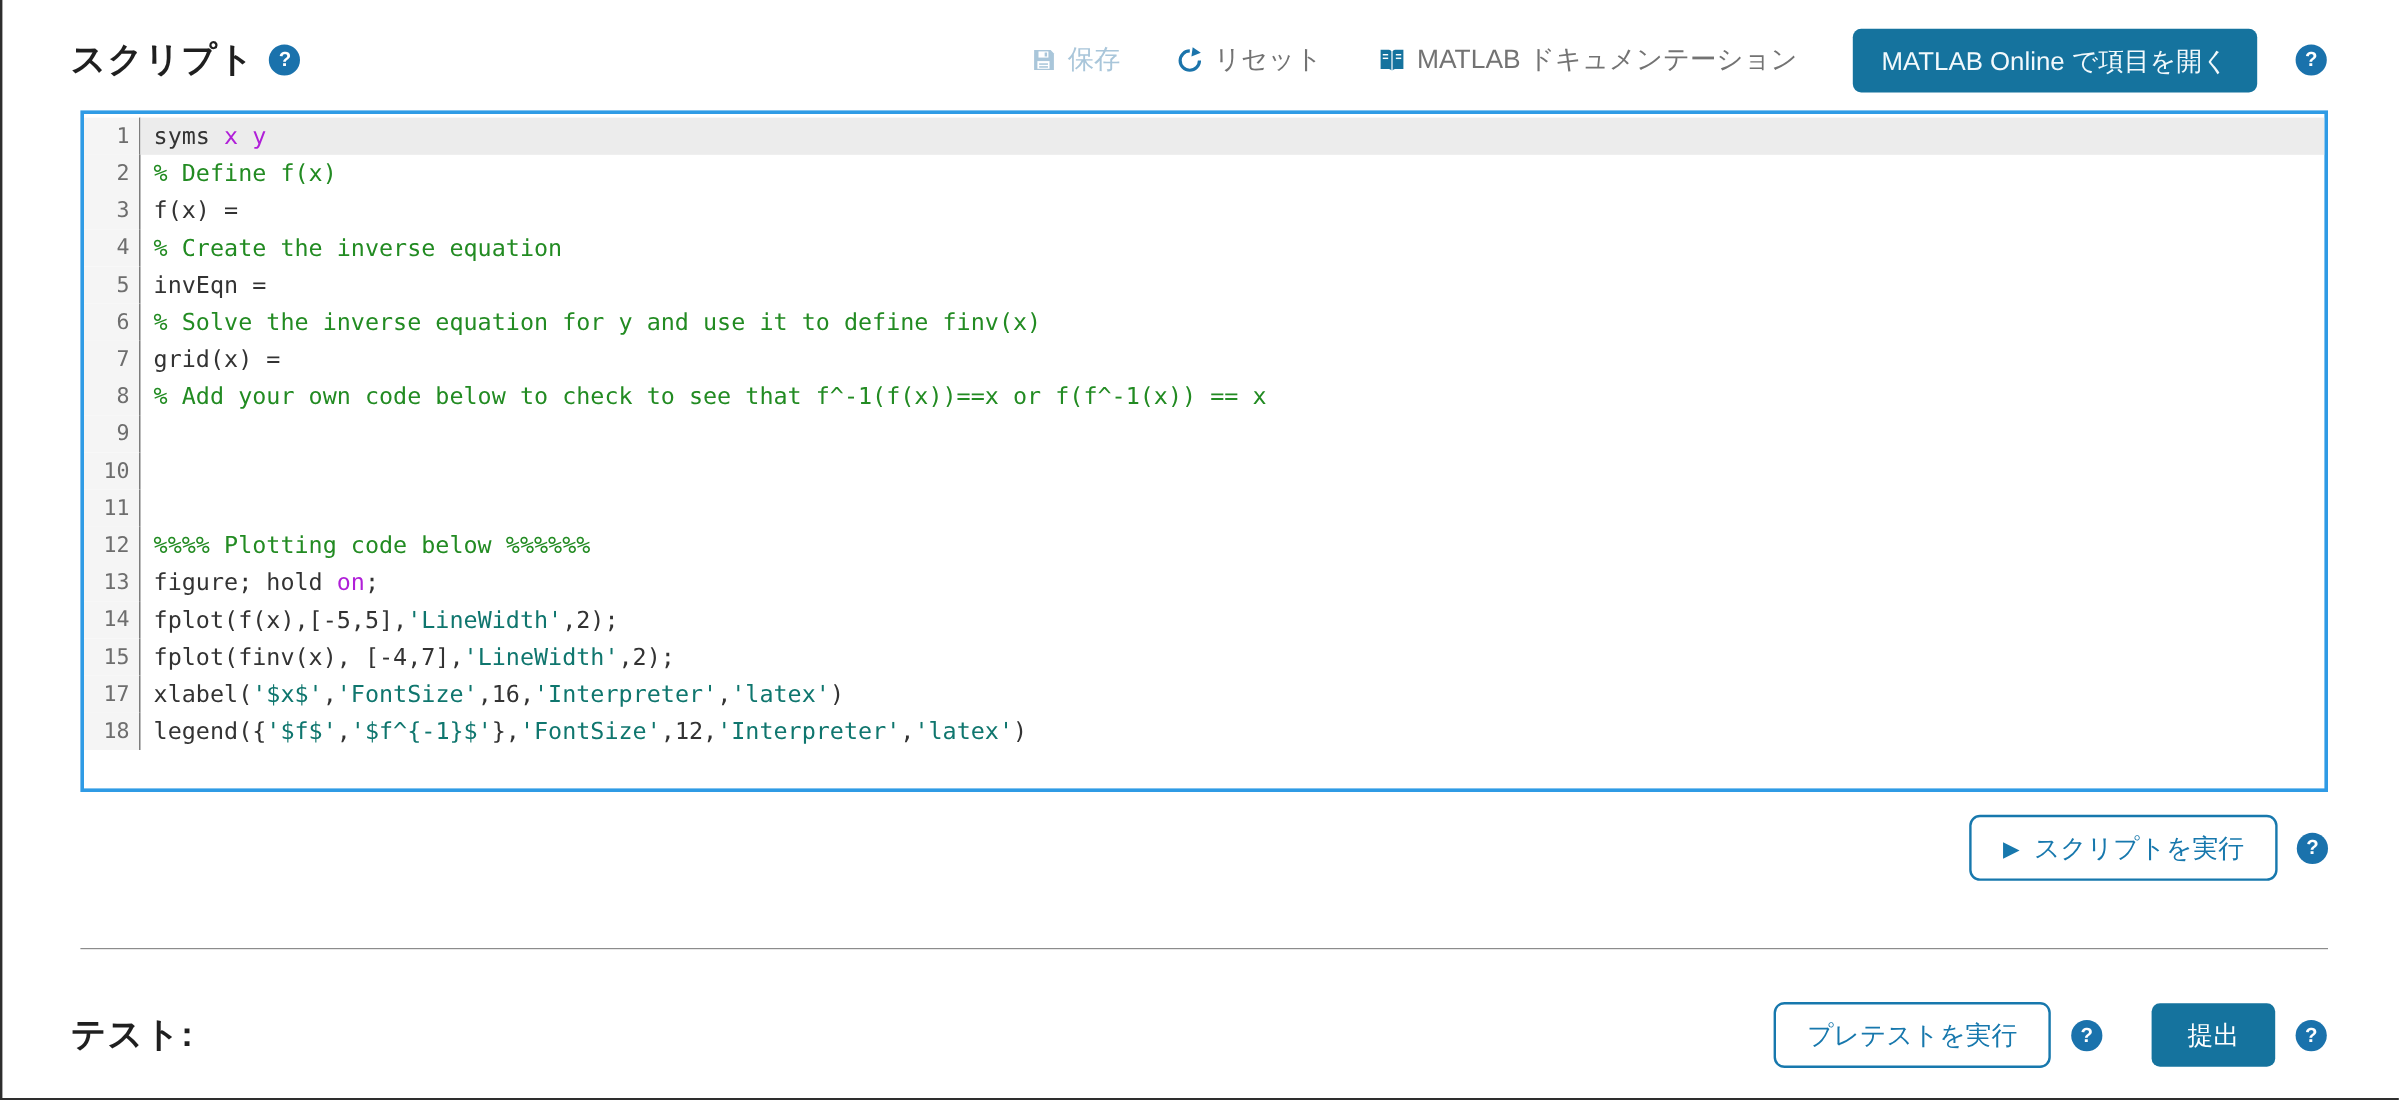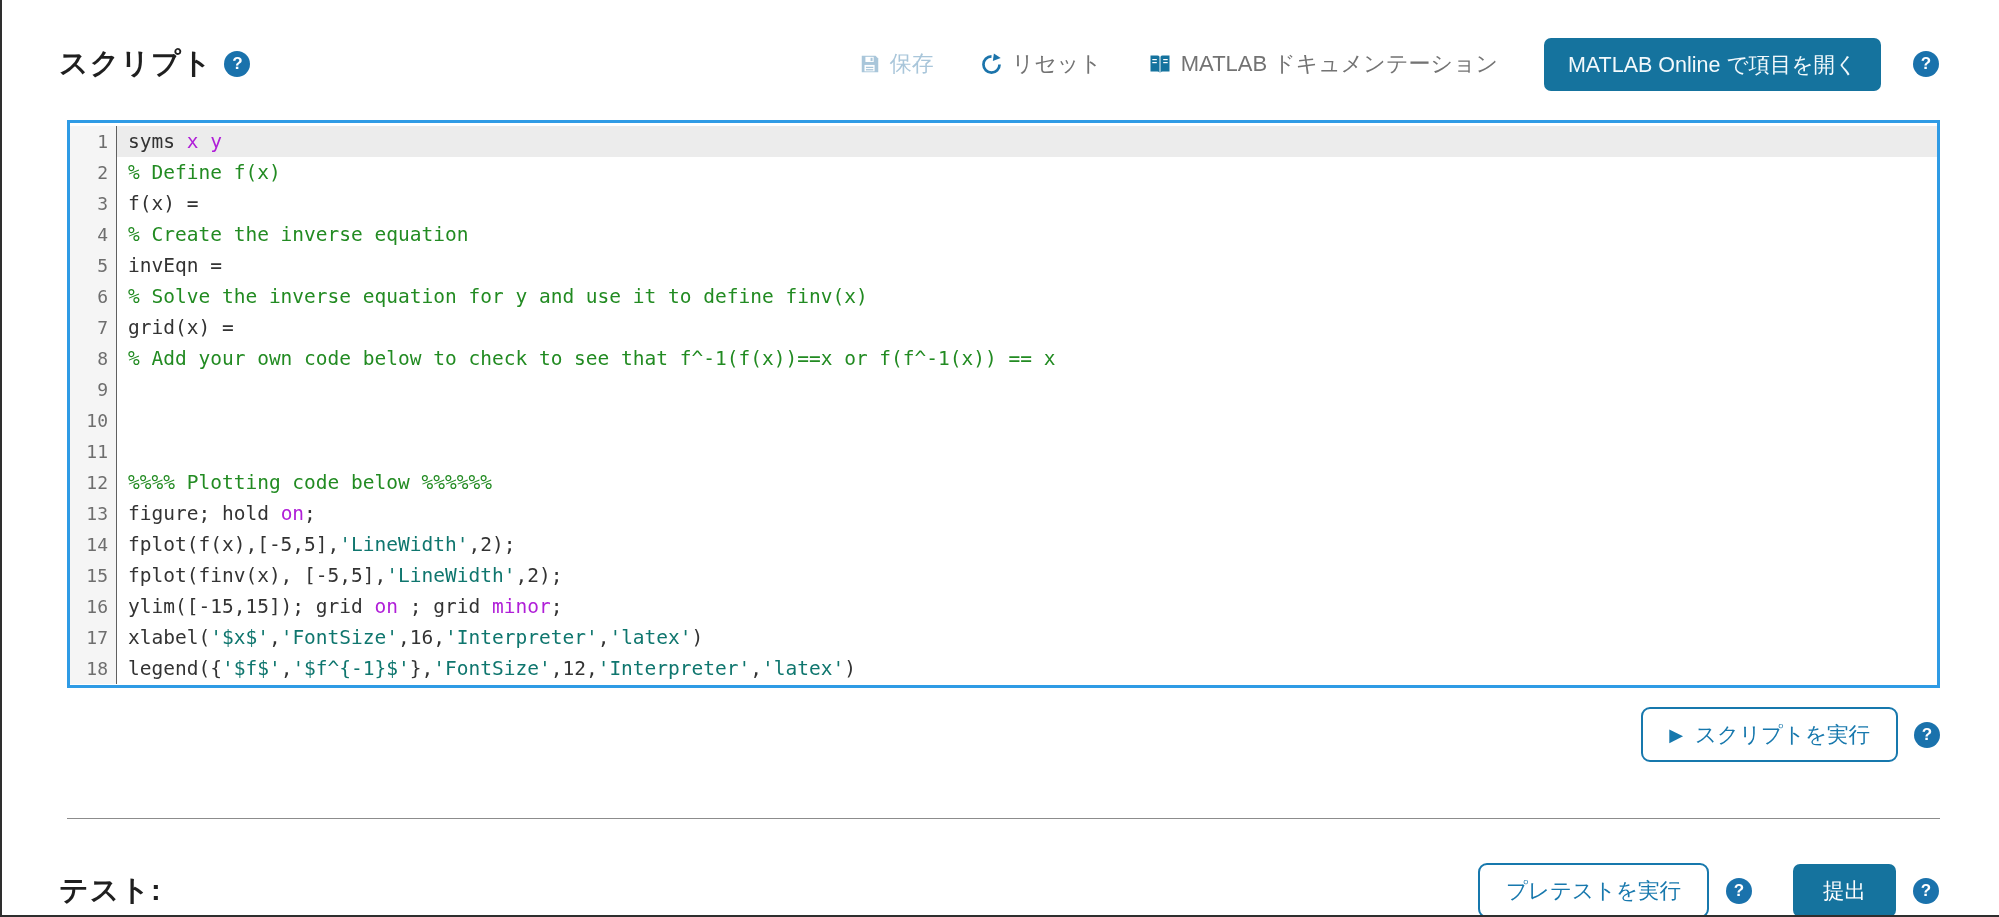--- a/index.html
+++ b/index.html
@@ -9,21 +9,21 @@
     font-family:"Liberation Sans","DejaVu Sans",sans-serif;
     color:#212121;
     border-left:2px solid #2e2e2e;
     border-bottom:2px solid #2e2e2e;
     overflow:hidden;
     position:relative;
   }
 
   
   .header {
-    height:120px;
+    height:92px;
     display:flex; align-items:center; justify-content:space-between;
     padding:8px 60px 0 57px;
   }
   .title-wrap { display:flex; align-items:center; gap:12px; }
   .page-title { font-size:29px; font-weight:700; color:#1f1f1f; letter-spacing:1px; }
   .help-circle {
     display:inline-flex; align-items:center; justify-content:center;
     width:26px; height:26px; border-radius:50%;
     background:#1a72ac; color:#ffffff;
     font-size:17px; font-weight:700;
@@ -219,25 +219,21 @@
       <div class="code-line">
         <div class="gutter">13</div>
         <div class="code-text"><span class="tok-pl">figure; hold </span><span class="tok-kw">on</span><span class="tok-pl">;</span></div>
       </div>
       <div class="code-line">
         <div class="gutter">14</div>
         <div class="code-text"><span class="tok-pl">fplot(f(x),[-5,5],</span><span class="tok-st">'LineWidth'</span><span class="tok-pl">,2);</span></div>
       </div>
       <div class="code-line">
         <div class="gutter">15</div>
-        <div class="code-text"><span class="tok-pl">fplot(finv(x), [-5,5],</span><span class="tok-st">'LineWidth'</span><span class="tok-pl">,2);</span></div>
-      </div>
-      <div class="code-line">
-        <div class="gutter">16</div>
-        <div class="code-text"><span class="tok-pl">ylim([-15,15]); grid </span><span class="tok-kw">on</span><span class="tok-pl"> ; grid </span><span class="tok-kw">minor</span><span class="tok-pl">;</span></div>
+        <div class="code-text"><span class="tok-pl">fplot(finv(x), [-4,7],</span><span class="tok-st">'LineWidth'</span><span class="tok-pl">,2);</span></div>
       </div>
       <div class="code-line">
         <div class="gutter">17</div>
         <div class="code-text"><span class="tok-pl">xlabel(</span><span class="tok-st">'$x$'</span><span class="tok-pl">,</span><span class="tok-st">'FontSize'</span><span class="tok-pl">,16,</span><span class="tok-st">'Interpreter'</span><span class="tok-pl">,</span><span class="tok-st">'latex'</span><span class="tok-pl">)</span></div>
       </div>
       <div class="code-line">
         <div class="gutter">18</div>
         <div class="code-text"><span class="tok-pl">legend({</span><span class="tok-st">'$f$'</span><span class="tok-pl">,</span><span class="tok-st">'$f^{-1}$'</span><span class="tok-pl">},</span><span class="tok-st">'FontSize'</span><span class="tok-pl">,12,</span><span class="tok-st">'Interpreter'</span><span class="tok-pl">,</span><span class="tok-st">'latex'</span><span class="tok-pl">)</span></div>
       </div>
     </div>

